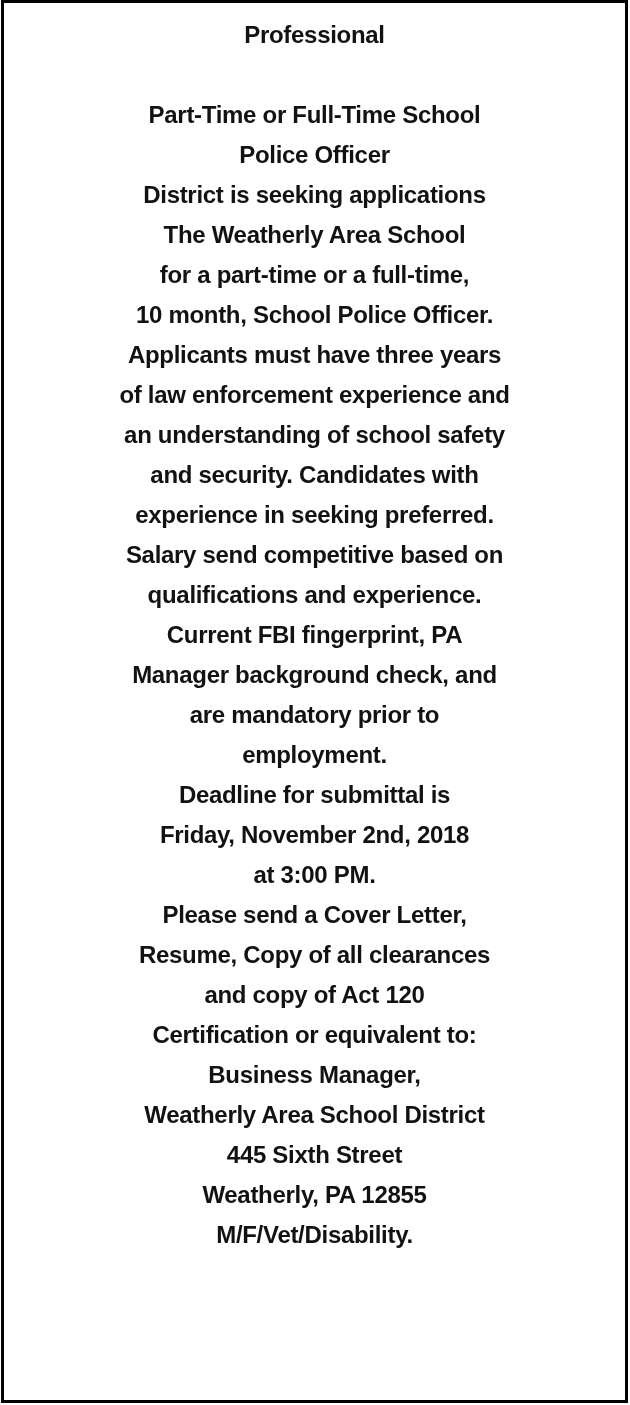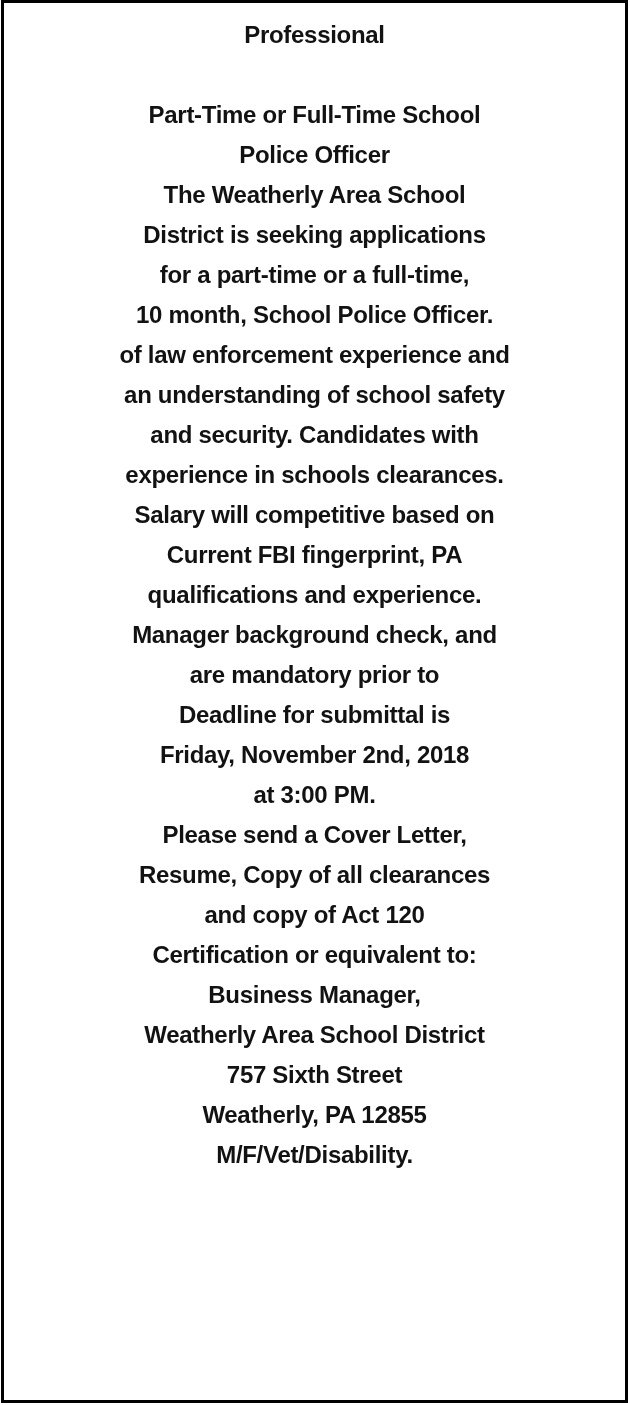--- a/index.html
+++ b/index.html
@@ -46,40 +46,42 @@
 
 <div class="ad-frame" style="border-color: rgb(0, 0, 0);">
   <div class="ad-content" style="color: rgb(18, 18, 18);">
     <div class="line">Professional</div>
     <div class="spacer"></div>
     <div>
         <div class="line">Part-Time or Full-Time School</div>
         <div class="line">Police Officer</div>
       </div>
     <div>
+        <div class="line">District is seeking applications</div>
         <div class="line">The Weatherly Area School</div>
-        <div class="line">District is seeking applications</div>
         <div class="line">for a part-time or a full-time,</div>
         <div class="line">10 month, School Police Officer.</div>
+        <div class="line">Applicants must have three years</div>
         <div class="line">of law enforcement experience and</div>
         <div class="line">an understanding of school safety</div>
         <div class="line">and security. Candidates with</div>
-        <div class="line">experience in schools clearances.</div>
-        <div class="line">Salary will competitive based on</div>
+        <div class="line">experience in seeking preferred.</div>
+        <div class="line">Salary send competitive based on</div>
+        <div class="line">qualifications and experience.</div>
         <div class="line">Current FBI fingerprint, PA</div>
-        <div class="line">qualifications and experience.</div>
         <div class="line">Manager background check, and</div>
         <div class="line">are mandatory prior to</div>
+        <div class="line">employment.</div>
         <div class="line">Deadline for submittal is</div>
         <div class="line">Friday, November 2nd, 2018</div>
         <div class="line">at 3:00 PM.</div>
         <div class="line">Please send a Cover Letter,</div>
         <div class="line">Resume, Copy of all clearances</div>
         <div class="line">and copy of Act 120</div>
         <div class="line">Certification or equivalent to:</div>
         <div class="line">Business Manager,</div>
         <div class="line">Weatherly Area School District</div>
-        <div class="line">757 Sixth Street</div>
+        <div class="line">445 Sixth Street</div>
         <div class="line">Weatherly, PA 12855</div>
         <div class="line">M/F/Vet/Disability.</div>
       </div>
   </div>
 </div>
 
 </body></html>

